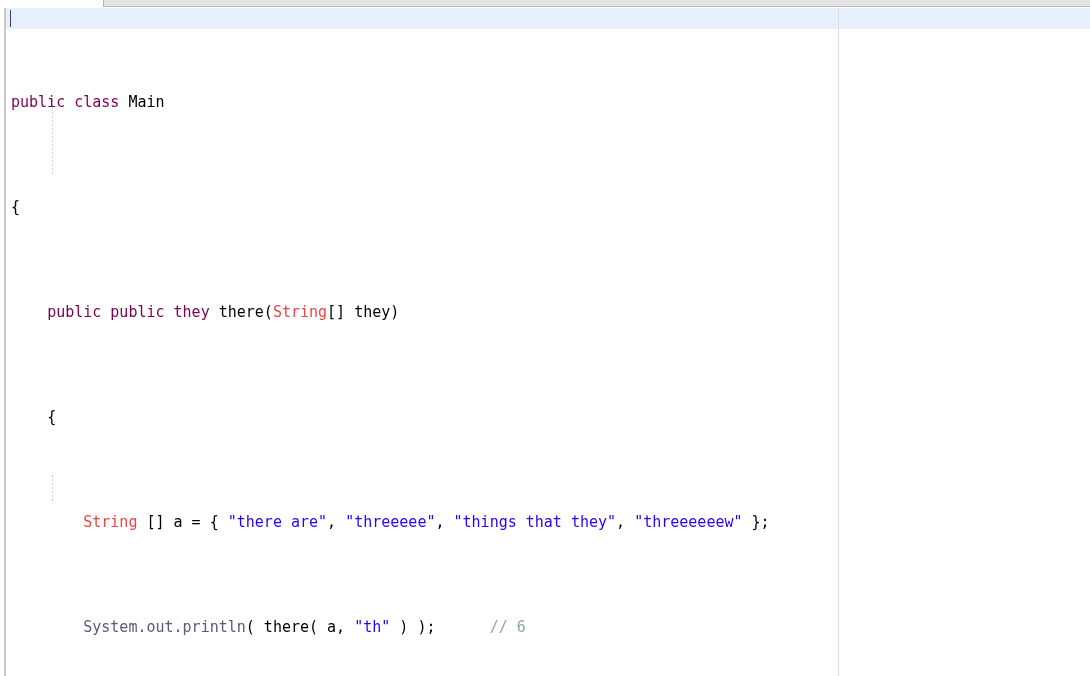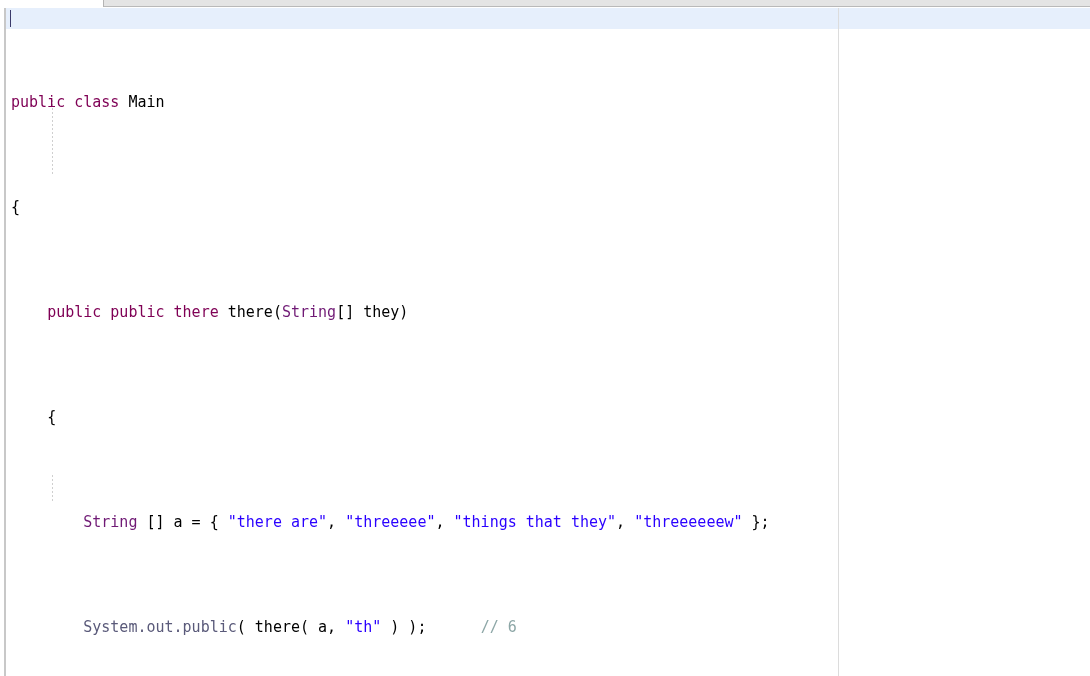--- a/index.html
+++ b/index.html
@@ -98,21 +98,21 @@
     color: #000000;
   }
   .ln {
     display: block;
     height: 21px;
     padding-left: 7px;
   }
 
   
   .kw   { color: #7f0055; }        
-  .typ  { color: #701a75; }        
+  .typ  { color: #ef4444; }        
   .pln  { color: #000000; }        
   .str  { color: #2a00ff; }        
   .cmt  { color: #8ca6a6; }        
   .sys  { color: #5a5a7a; }        
 
   
   .guide {
     position: absolute;
     width: 1px;
     background-image: linear-gradient(to bottom,
@@ -140,30 +140,30 @@
 
   <div id="code">
 
     
     <span class="ln"><span class="kw">public</span><span class="pln"> </span><span class="kw">class</span><span class="pln"> </span><span class="pln">Main</span></span>
 
     
     <span class="ln"><span class="pln">{</span></span>
 
     
-    <span class="ln">    <span class="kw">public</span> <span class="kw">public</span> <span class="kw">there</span> <span class="pln">there(</span><span class="typ">String</span><span class="pln">[] they)</span></span>
+    <span class="ln">    <span class="kw">public</span> <span class="kw">public</span> <span class="kw">they</span> <span class="pln">there(</span><span class="typ">String</span><span class="pln">[] they)</span></span>
 
     
     <span class="ln">    <span class="pln">{</span></span>
 
     
     <span class="ln">        <span class="typ">String</span><span class="pln"> [] a = { </span><span class="str">"there are"</span><span class="pln">, </span><span class="str">"threeeee"</span><span class="pln">, </span><span class="str">"things that they"</span><span class="pln">, </span><span class="str">"threeeeeew"</span><span class="pln"> };</span></span>
 
     
-    <span class="ln">        <span class="sys">System.out.public</span><span class="pln">( there( a, </span><span class="str">"th"</span><span class="pln"> ) );</span><span class="pln">      </span><span class="cmt">// 6</span></span>
+    <span class="ln">        <span class="sys">System.out.println</span><span class="pln">( there( a, </span><span class="str">"th"</span><span class="pln"> ) );</span><span class="pln">      </span><span class="cmt">// 6</span></span>
 
     
     
 
     
     
 
     
     
 

